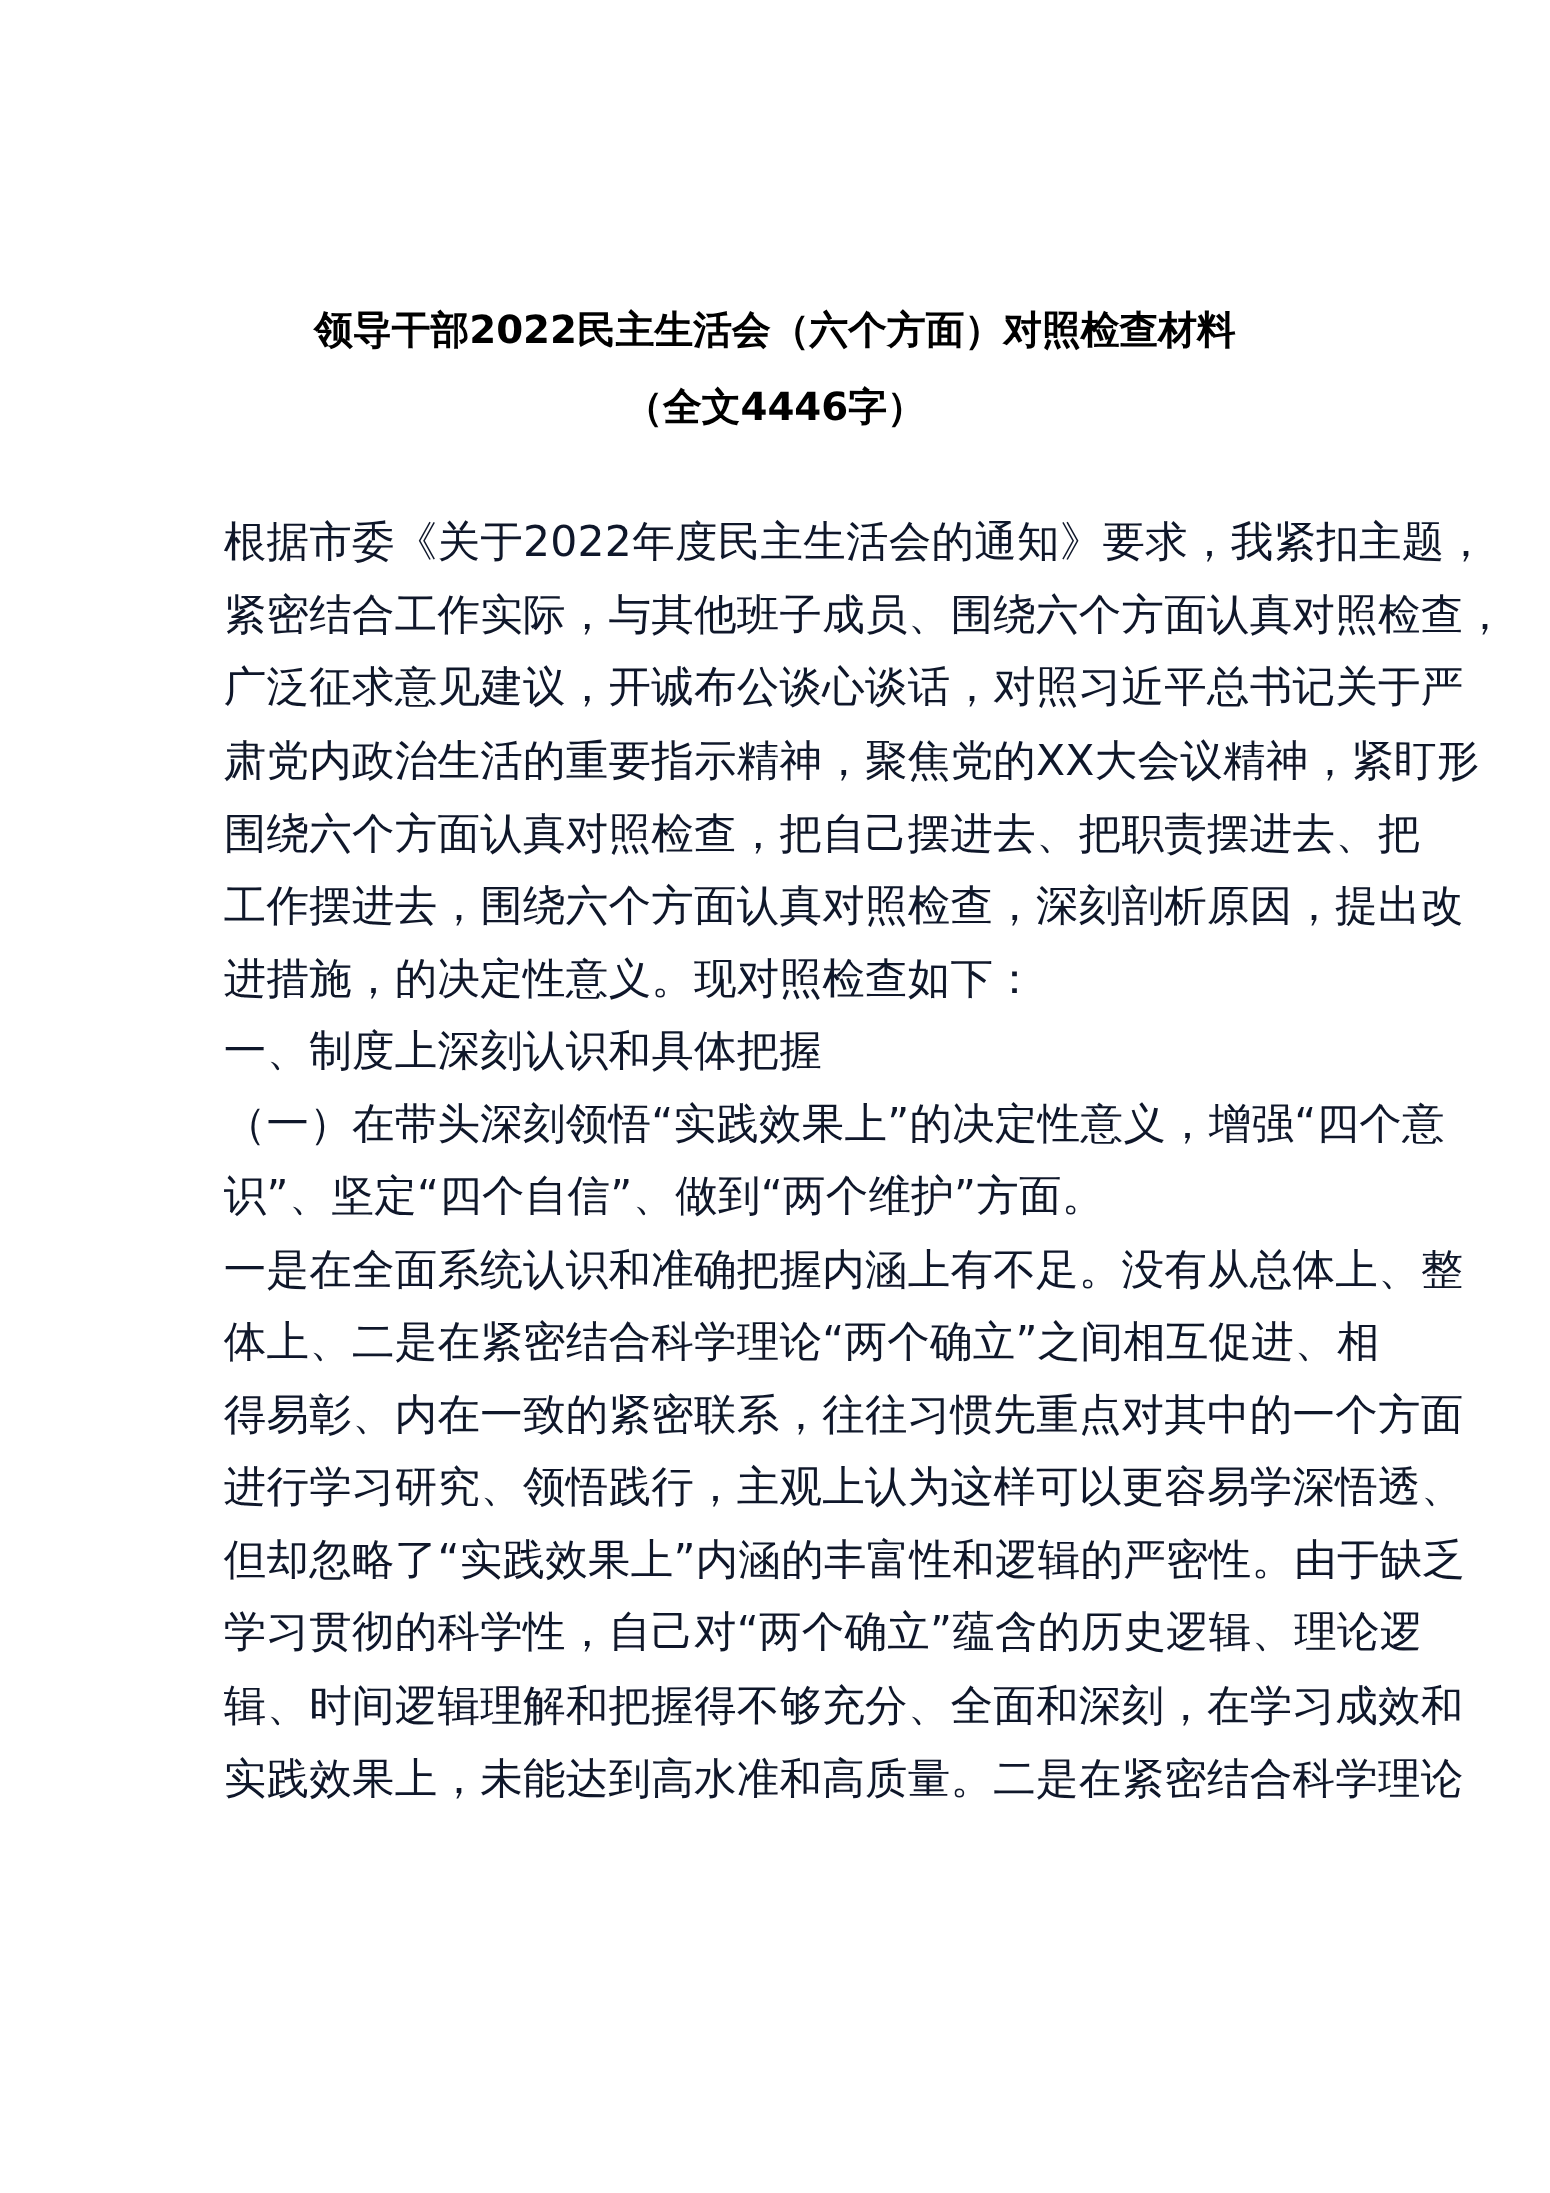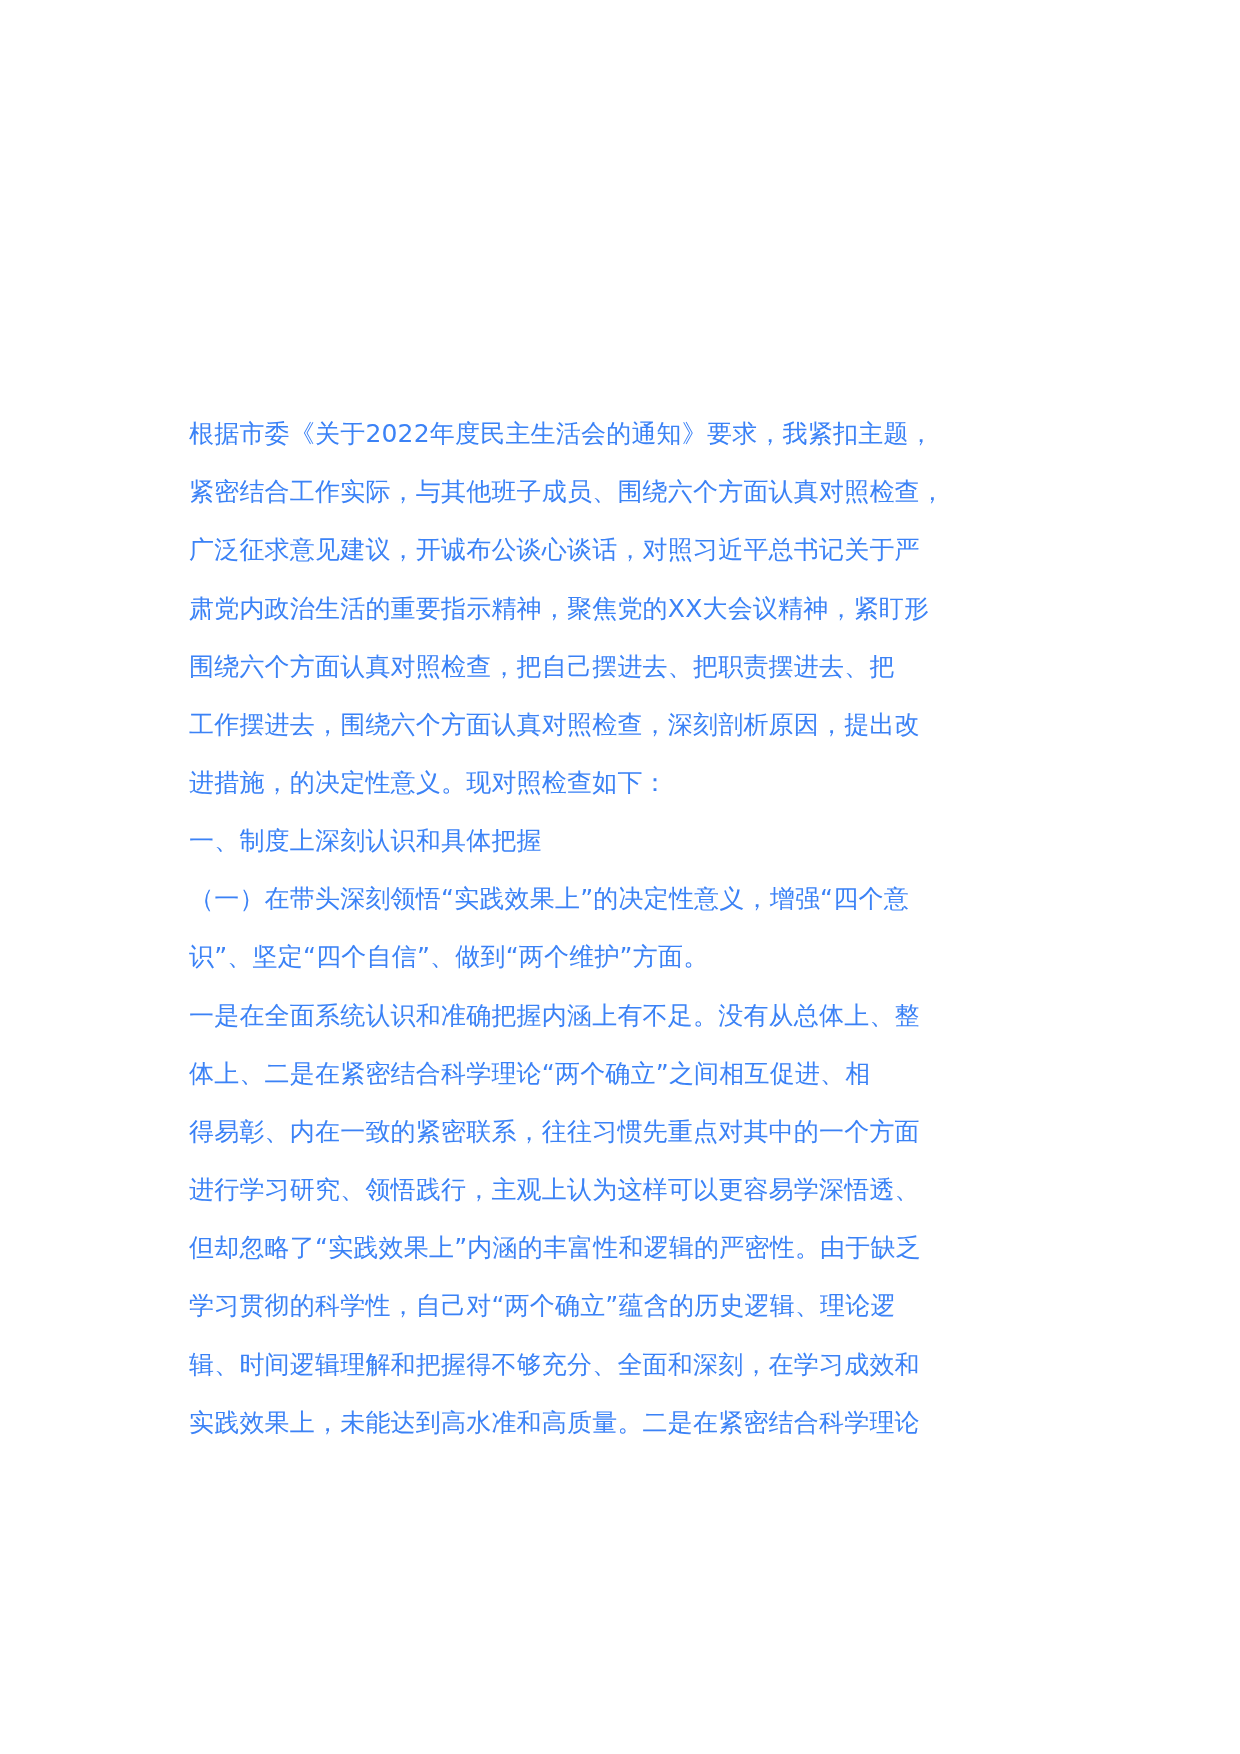--- a/index.html
+++ b/index.html
@@ -30,33 +30,35 @@
       font-weight: bold;
       font-size: 31px;
       line-height: 40px;
       color: #000000;
       white-space: nowrap;
     }
     .title-1 { top: 244px; }
     .title-2 { top: 306px; }
     .body-line {
       position: absolute;
-      left: 189px;
+      left: 179px;
       width: 900px;
-      font-size: 25px;
+      font-size: 34px;
       line-height: 36px;
       white-space: nowrap;
-      color: #3b82f6;
+      color: #0f172a;
       letter-spacing: 0.2px;
     }
   </style>
 </head>
 <body>
 
 <div class="page">
+  <div class="title title-1">领导干部2022民主生活会（六个方面）对照检查材料</div>
+  <div class="title title-2">（全文4446字）</div>
 
   <div>
     <div class="body-line" style="top:416px">根据市委《关于2022年度民主生活会的通知》要求，我紧扣主题，</div>
     <div class="body-line" style="top:474px">紧密结合工作实际，与其他班子成员、围绕六个方面认真对照检查，</div>
     <div class="body-line" style="top:532px">广泛征求意见建议，开诚布公谈心谈话，对照习近平总书记关于严</div>
     <div class="body-line" style="top:591px">肃党内政治生活的重要指示精神，聚焦党的XX大会议精神，紧盯形</div>
     <div class="body-line" style="top:649px">围绕六个方面认真对照检查，把自己摆进去、把职责摆进去、把</div>
     <div class="body-line" style="top:707px">工作摆进去，围绕六个方面认真对照检查，深刻剖析原因，提出改</div>
     <div class="body-line" style="top:765px">进措施，的决定性意义。现对照检查如下：</div>
     <div class="body-line" style="top:823px">一、制度上深刻认识和具体把握</div>

